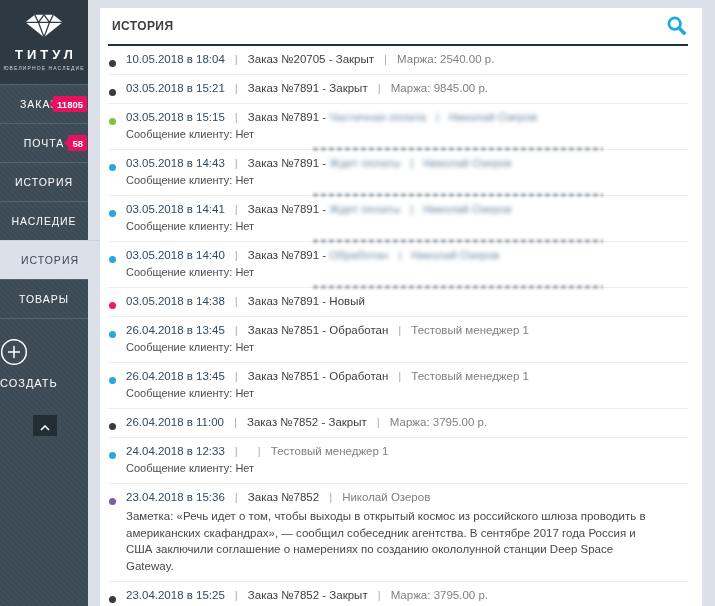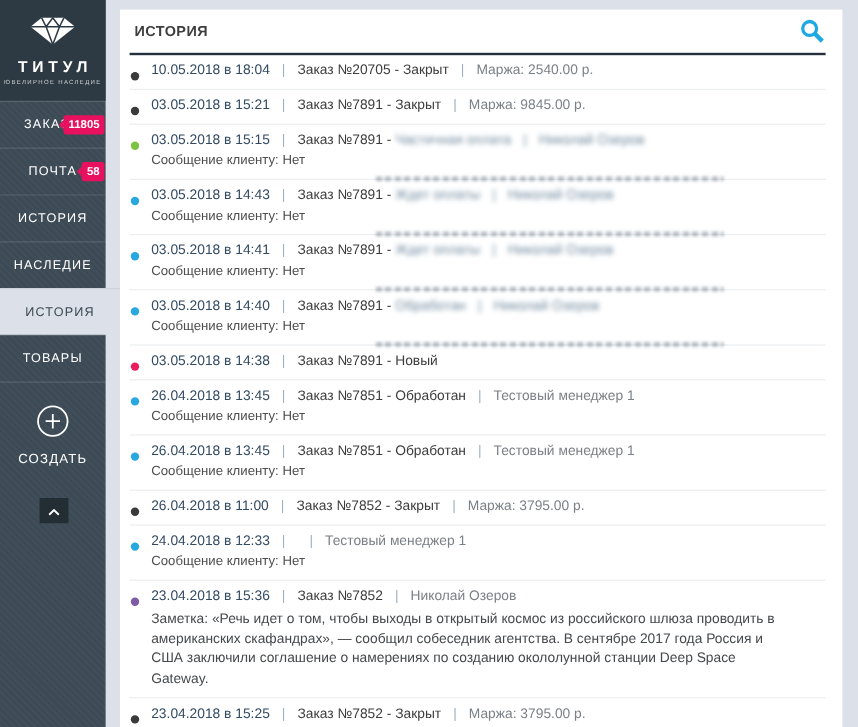--- a/index.html
+++ b/index.html
@@ -16,21 +16,21 @@
   .side-item{position:relative;width:88px;height:38px;display:flex;align-items:center;
     justify-content:center;color:#fff;font-size:10.5px;letter-spacing:1px;
     border-top:1px solid rgba(255,255,255,.13);cursor:pointer;}
   .side-item.active{width:100px;background:#dce0e8;color:#3a4750;border-top-color:rgba(0,0,0,.06);}
   .badge{position:absolute;right:1px;top:50%;transform:translateY(-50%);
     background:#e8115f;color:#fff;font-size:9.5px;font-weight:bold;
     padding:2.5px 4px;border-radius:2px;letter-spacing:0;}
   .badge::before{content:"";position:absolute;left:-4px;top:50%;transform:translateY(-50%);
     border-top:4px solid transparent;border-bottom:4px solid transparent;border-right:4px solid #e8115f;}
   .create{position:relative;width:88px;height:88px;display:flex;flex-direction:column;
-    align-items:center;justify-content:center;color:#fff;
+    align-items:flex-start;justify-content:center;color:#fff;
     border-top:1px solid rgba(255,255,255,.13);cursor:pointer;}
   .create-label{font-size:11px;letter-spacing:1px;margin-top:7px;}
   .collapse{position:absolute;bottom:0;left:33px;width:24px;height:21px;background:#222d34;
     display:flex;align-items:center;justify-content:center;cursor:pointer;}
   
   .card{position:absolute;left:100px;top:8px;right:13px;bottom:0;background:#fff;
     padding:0 14px 0 8px;overflow:hidden;}
   .card-header{display:flex;align-items:center;justify-content:space-between;height:36px;padding-left:4px;}
   .page-title{font-size:12px;font-weight:bold;color:#3e3e3e;letter-spacing:.4px;}
   .search-btn{background:none;border:none;padding:0;cursor:pointer;line-height:0;}

